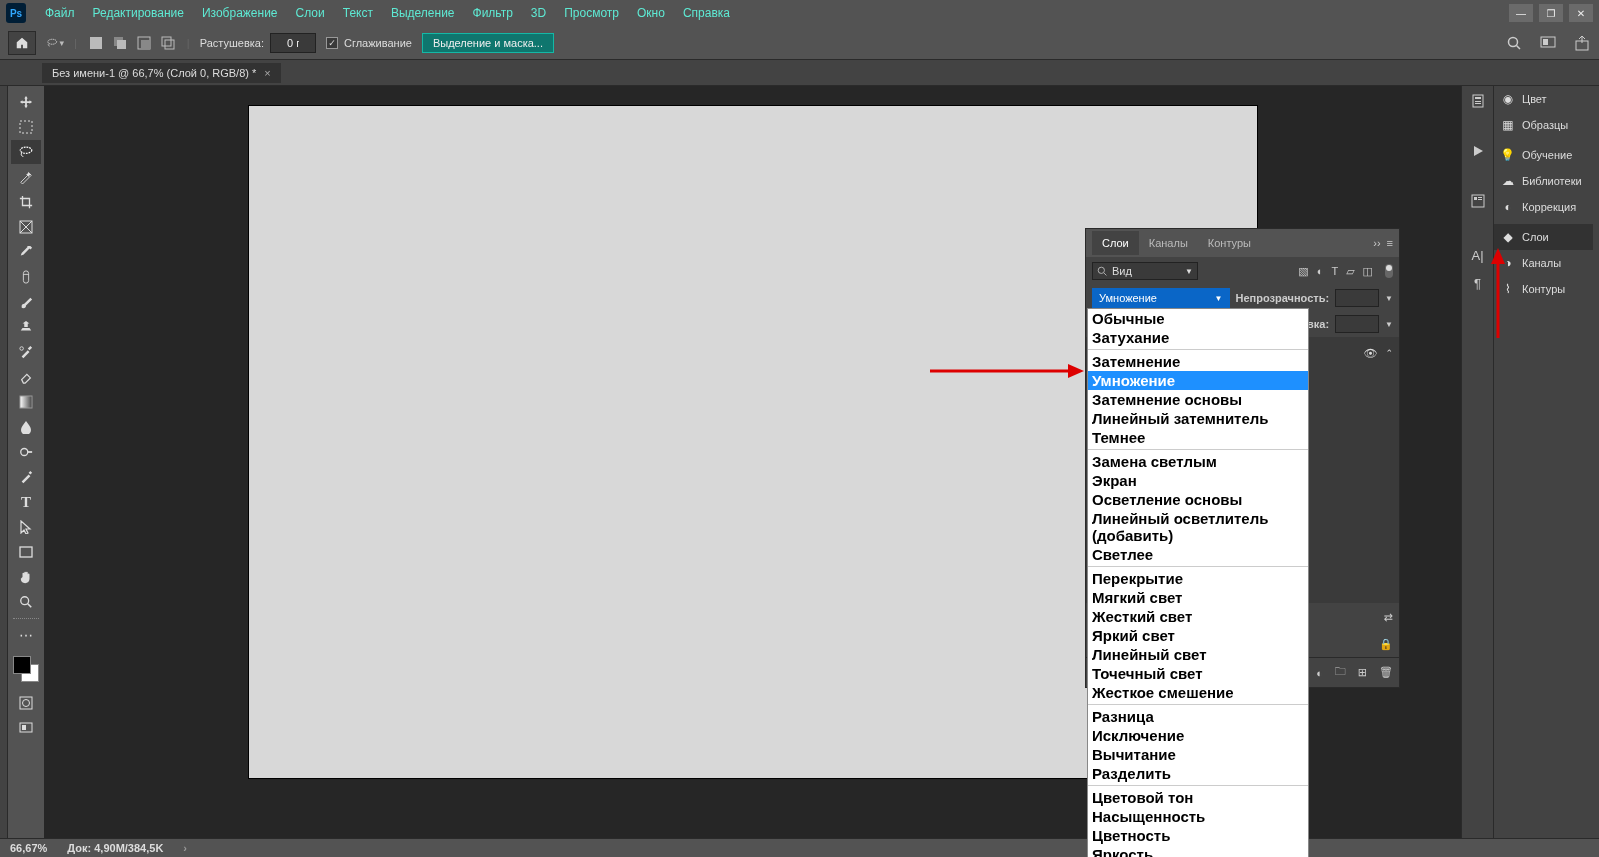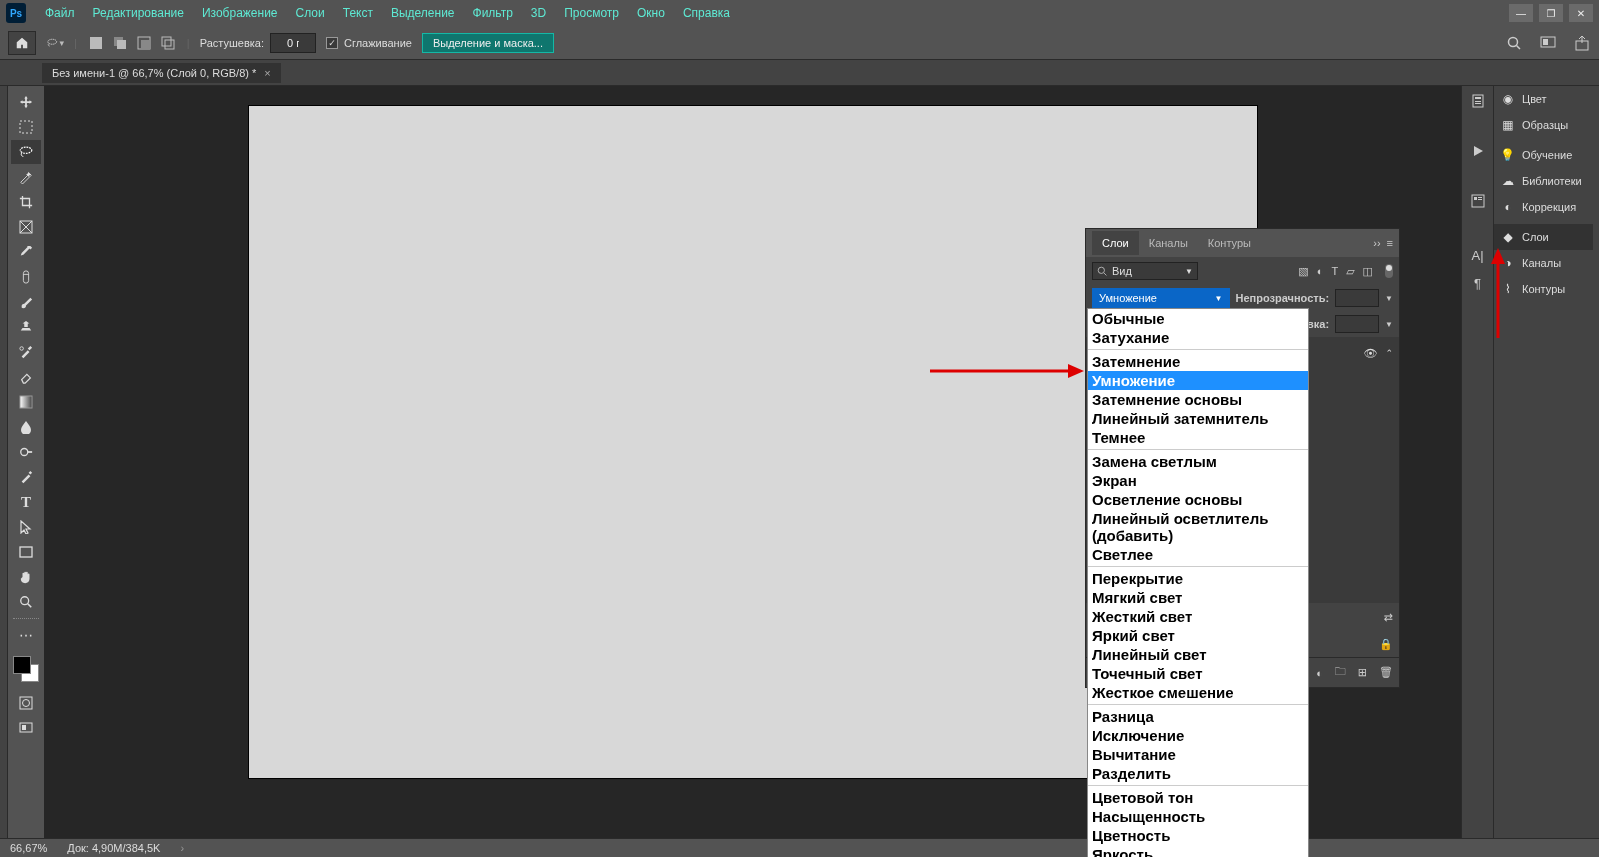--- a/index.html
+++ b/index.html
@@ -69,21 +69,21 @@
   .bd-item { padding: 1px 4px; cursor: default; }
   .bd-item.hi { background: #1e90ff; color: #fff; }
   .bd-sep { height: 0; border-top: 1px solid #ccc; margin: 2px 0; }
 
   .lp-footer { height: 30px; display: flex; align-items: center; justify-content: flex-end; padding: 0 6px; gap: 12px; color: #ccc; background: #434343; border-top: 1px solid #2a2a2a;}
   .lp-lock { height: 26px; display:flex; align-items:center; justify-content:flex-end; padding:0 6px; gap:12px; color:#ccc; background:#434343;}
   .lp-layer { height: 32px; display:flex; align-items:center; padding:0 6px; gap:8px; background:#3a3a3a;}
   .lp-flyicons { height: 28px; display:flex; align-items:center; justify-content:flex-end; padding:0 6px; gap:8px; color:#ccc; background:#434343;}
 
   
-  .statusbar { position: absolute; left: 0; right: 0; bottom: 0; height: 19px; background: #535353; border-top: 1px solid #2a2a2a; display: flex; align-items: center; padding: 0 10px; font-size: 11px; gap: 20px; color: #ddd; }
+  .statusbar { position: absolute; left: 0; right: 0; bottom: 0; height: 19px; background: #535353; border-top: 1px solid #2a2a2a; display: flex; align-items: center; padding: 0 10px; font-size: 11px; gap: 20px; color: #ddd; font-weight: bold; }
 
   
   .arrow1 { position: absolute; left: 930px; top: 362px; width: 154px; height: 18px; z-index: 60; }
   .arrow2 { position: absolute; left: 1488px; top: 248px; width: 20px; height: 90px; z-index: 60; }
 
   svg { display: block; }
 </style>
 </head>
 <body>
 

